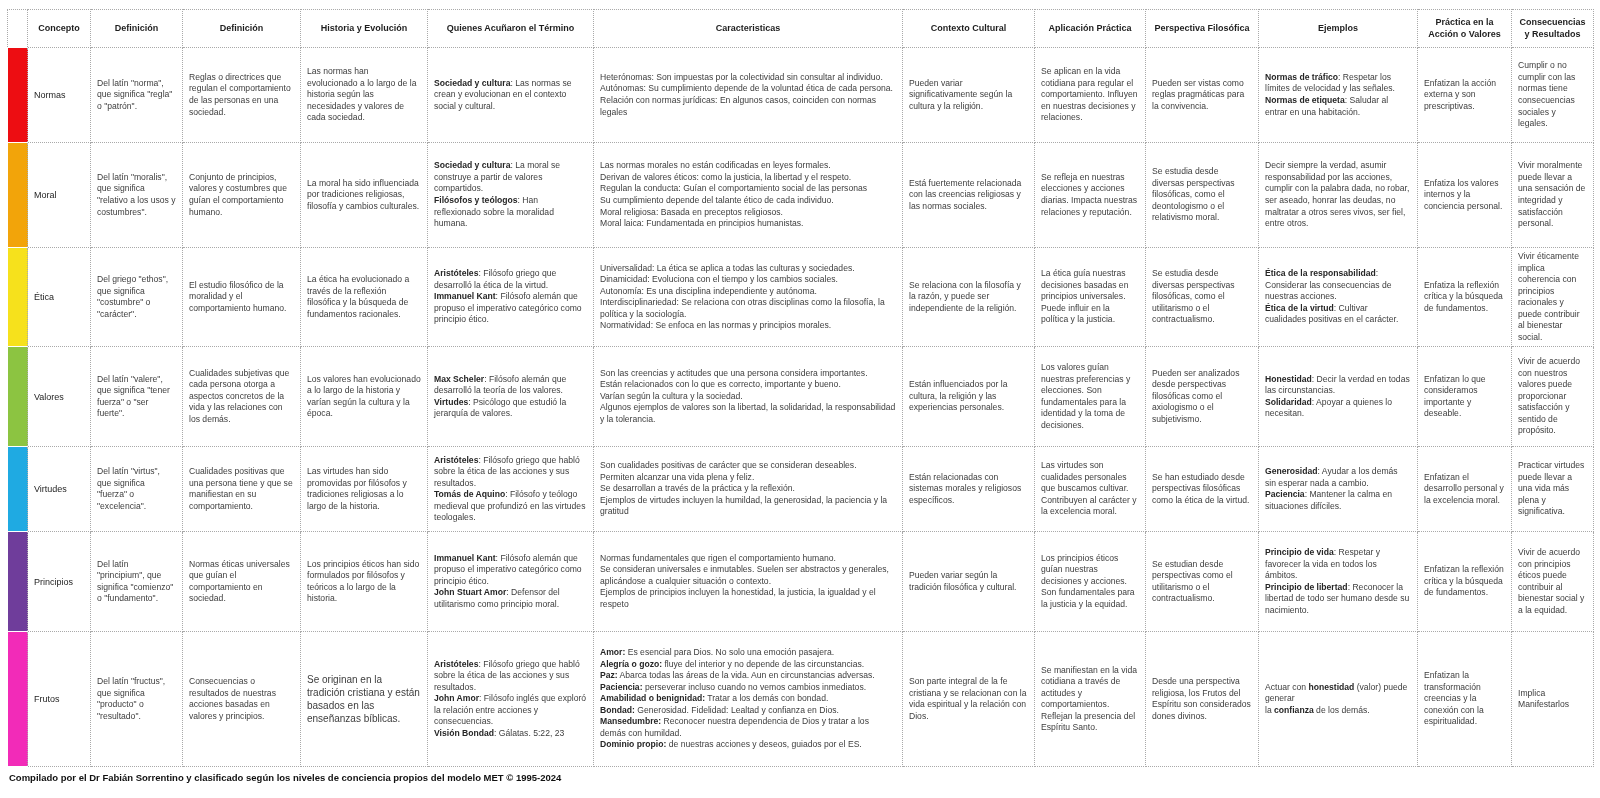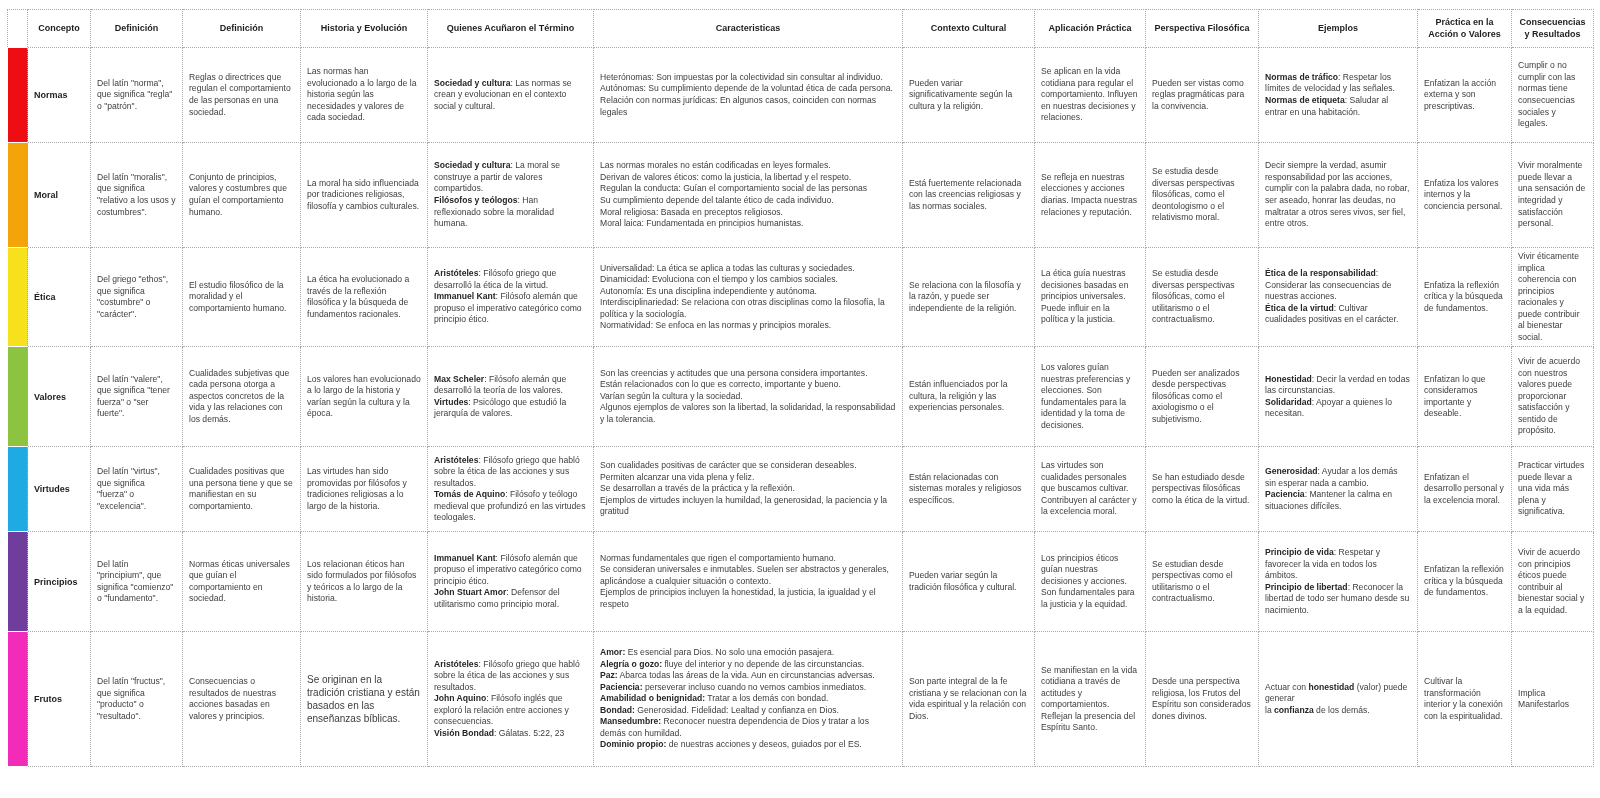--- a/index.html
+++ b/index.html
@@ -4,21 +4,21 @@
 <style>
   html,body{margin:0;padding:0;background:#ffffff;}
   body{font-family:"Liberation Sans",sans-serif;color:#3d3d3d;}
   .page{width:1586px;margin:9px 7px 16px 7px;}
   table{border-collapse:collapse;table-layout:fixed;width:1586px;}
   th,td{border:1px dotted #a9a9a9;vertical-align:middle;padding:3px 6px;box-sizing:border-box;}
   thead th{font-size:9px;font-weight:bold;text-align:center;color:#1e1e1e;line-height:1.25;}
   td.cell{font-size:8.6px;line-height:1.34;text-align:left;}
   td.cell.small{font-size:10px;line-height:1.3;}
   td.cell b{color:#262626;}
-  td.concept{font-weight:bold;font-size:9px;color:#1e1e1e;}
+  td.concept{font-weight:normal;font-size:9px;color:#1e1e1e;}
   td.stripe{padding:0;border-top:1px solid #ffffff;border-bottom:1px solid #ffffff;border-left:none;}
   thead tr{height:38px;}
   tbody tr:nth-child(1){height:95px;}
   tbody tr:nth-child(2){height:105px;}
   tbody tr:nth-child(3){height:95px;}
   tbody tr:nth-child(4){height:100px;}
   tbody tr:nth-child(5){height:85px;}
   tbody tr:nth-child(6){height:100px;}
   tbody tr:nth-child(7){height:135px;}
   col.c0{width:20px}col.c1{width:63px}col.c2{width:92px}col.c3{width:118px}
@@ -137,40 +137,41 @@
           <td class="cell">Se han estudiado desde perspectivas filosóficas como la ética de la virtud.</td>
           <td class="cell"><b>Generosidad</b>: Ayudar a los demás sin esperar nada a cambio.<br><b>Paciencia</b>: Mantener la calma en situaciones difíciles.</td>
           <td class="cell">Enfatizan el desarrollo personal y la excelencia moral.</td>
           <td class="cell">Practicar virtudes puede llevar a una vida más plena y significativa.</td>
         </tr>
         <tr>
           <td class="stripe" style="background: rgb(111, 61, 155);"></td>
           <td class="concept">Principios</td>
           <td class="cell">Del latín "principium", que significa "comienzo" o "fundamento".</td>
           <td class="cell">Normas éticas universales que guían el comportamiento en sociedad.</td>
-          <td class="cell">Los relacionan éticos han sido formulados por filósofos y teóricos a lo largo de la historia.</td>
+          <td class="cell">Los principios éticos han sido formulados por filósofos y teóricos a lo largo de la historia.</td>
           <td class="cell"><b>Immanuel Kant</b>: Filósofo alemán que propuso el imperativo categórico como principio ético.<br><b>John Stuart Amor</b>: Defensor del utilitarismo como principio moral.</td>
           <td class="cell">Normas fundamentales que rigen el comportamiento humano.<br>Se consideran universales e inmutables. Suelen ser abstractos y generales, aplicándose a cualquier situación o contexto.<br>Ejemplos de principios incluyen la honestidad, la justicia, la igualdad y el respeto</td>
           <td class="cell">Pueden variar según la tradición filosófica y cultural.</td>
           <td class="cell">Los principios éticos guían nuestras decisiones y acciones. Son fundamentales para la justicia y la equidad.</td>
           <td class="cell">Se estudian desde perspectivas como el utilitarismo o el contractualismo.</td>
           <td class="cell"><b>Principio de vida</b>: Respetar y favorecer la vida en todos los ámbitos.<br><b>Principio de libertad</b>: Reconocer la libertad de todo ser humano desde su nacimiento.</td>
           <td class="cell">Enfatizan la reflexión crítica y la búsqueda de fundamentos.</td>
           <td class="cell">Vivir de acuerdo con principios éticos puede contribuir al bienestar social y a la equidad.</td>
         </tr>
         <tr>
           <td class="stripe" style="background: rgb(242, 43, 184);"></td>
           <td class="concept">Frutos</td>
           <td class="cell">Del latín "fructus", que significa "producto" o "resultado".</td>
           <td class="cell">Consecuencias o resultados de nuestras acciones basadas en valores y principios.</td>
           <td class="cell small">Se originan en la tradición cristiana y están basados en las enseñanzas bíblicas.</td>
-          <td class="cell"><b>Aristóteles</b>: Filósofo griego que habló sobre la ética de las acciones y sus resultados.<br><b>John Aquino</b>: Filósofo inglés que exploró la relación entre acciones y consecuencias.<br><b>Visión Bondad</b>: Gálatas. 5:22, 23</td>
+          <td class="cell"><b>Aristóteles</b>: Filósofo griego que habló sobre la ética de las acciones y sus resultados.<br><b>John Amor</b>: Filósofo inglés que exploró la relación entre acciones y consecuencias.<br><b>Visión Bondad</b>: Gálatas. 5:22, 23</td>
           <td class="cell"><b>Amor:</b> Es esencial para Dios. No solo una emoción pasajera.<br><b>Alegría o gozo:</b> fluye del interior y no depende de las circunstancias.<br><b>Paz:</b> Abarca todas las áreas de la vida. Aun en circunstancias adversas.<br><b>Paciencia:</b> perseverar incluso cuando no vemos cambios inmediatos.<br><b>Amabilidad o benignidad:</b> Tratar a los demás con bondad.<br><b>Bondad:</b> Generosidad. Fidelidad: Lealtad y confianza en Dios.<br><b>Mansedumbre:</b> Reconocer nuestra dependencia de Dios y tratar a los demás con humildad.<br><b>Dominio propio:</b> de nuestras acciones y deseos, guiados por el ES.</td>
           <td class="cell">Son parte integral de la fe cristiana y se relacionan con la vida espiritual y la relación con Dios.</td>
           <td class="cell">Se manifiestan en la vida cotidiana a través de actitudes y comportamientos. Reflejan la presencia del Espíritu Santo.</td>
           <td class="cell">Desde una perspectiva religiosa, los Frutos del Espíritu son considerados dones divinos.</td>
           <td class="cell">Actuar con <b>honestidad</b> (valor) puede generar<br>la <b>confianza</b> de los demás.</td>
-          <td class="cell">Cultivar la transformación interior y la conexión con la espiritualidad.</td>
+          <td class="cell">Enfatizan la transformación creencias y la conexión con la espiritualidad.</td>
           <td class="cell">Implica<br>Manifestarlos</td>
         </tr>
       </tbody>
   </table>
+  <div class="footer">Compilado por el Dr Fabián Sorrentino y clasificado según los niveles de conciencia propios del modelo MET © 1995-2024</div>
 </div>
 
 </body></html>

